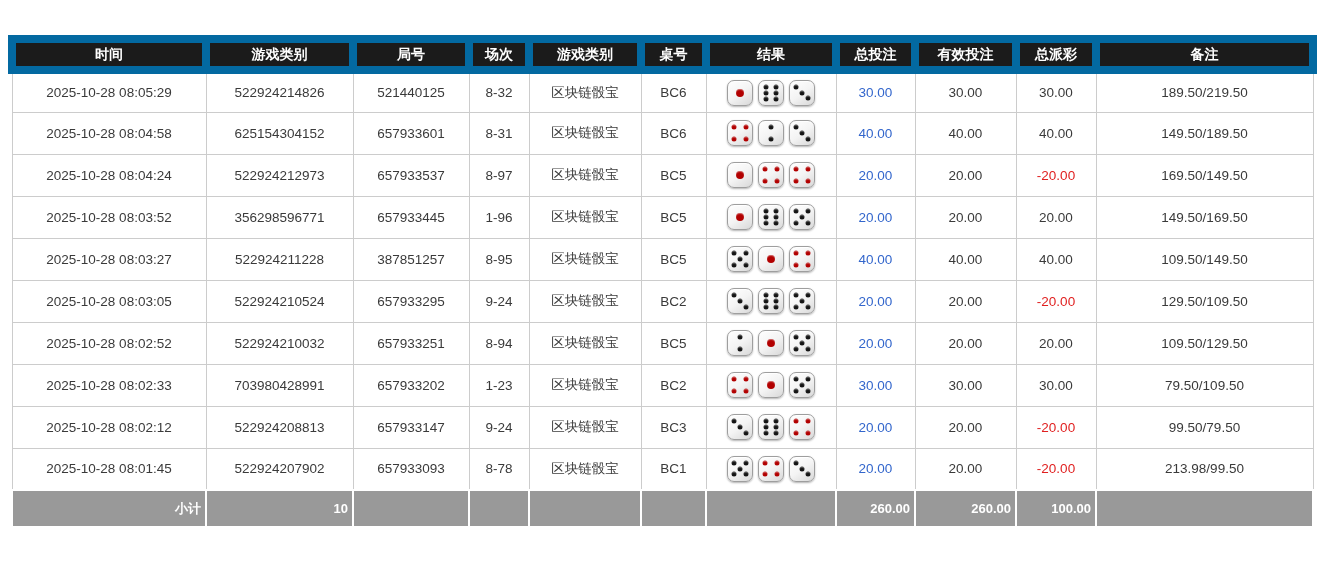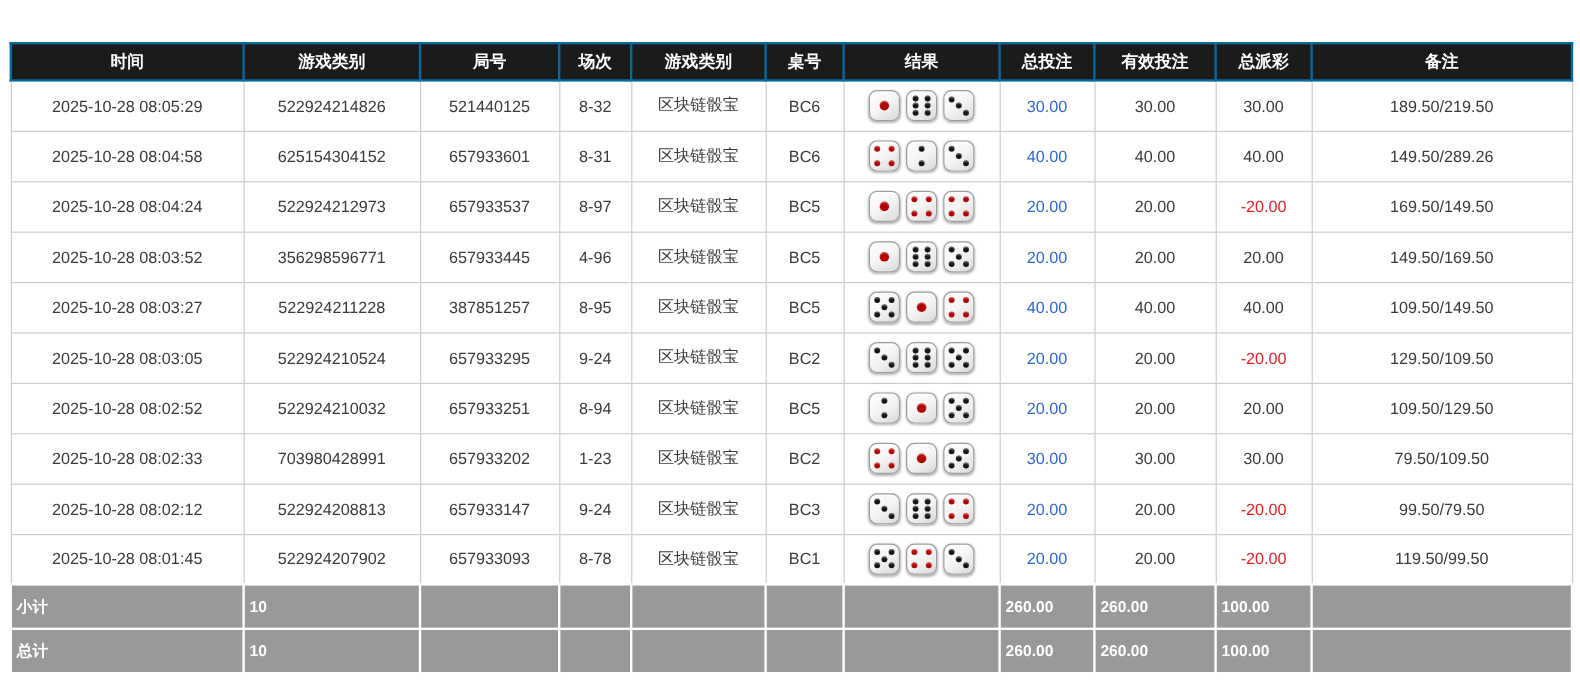--- a/index.html
+++ b/index.html
@@ -12,21 +12,21 @@
   table {
     width: 1301px;
     table-layout: fixed;
     border-collapse: collapse;
   }
   thead th {
     background: #1b1b1b;
     color: #ffffff;
     font-size: 14px;
     font-weight: bold;
-    border: 2px solid #0369a1;
+    border: 8px solid #0369a1;
     height: 31px;
     padding: 2px 4px;
     text-align: center;
   }
   tbody td {
     background: #ffffff;
     border: 1px solid #cccccc;
     height: 42px;
     padding: 2px 4px;
     text-align: center;
@@ -36,21 +36,21 @@
     white-space: nowrap;
   }
   tbody td.bet-amount { color: #3366cc; }
   tbody td.neg { color: #e01f1f; }
   tfoot td {
     background: #999999;
     color: #ffffff;
     border: 2px solid #ffffff;
     height: 37px;
     padding: 2px 4px;
-    text-align: left;
+    text-align: right;
     font-size: 13px;
     font-weight: bold;
   }
   
   .dice-wrap { display: inline-flex; gap: 5px; vertical-align: middle; }
   .die {
     position: relative;
     display: inline-block;
     width: 26px; height: 26px;
     border-radius: 7px;
@@ -157,21 +157,21 @@
               <span class="die">
                 <span class="pip" style="left: 27%; top: 27%;"></span>
                 <span class="pip" style="left: 50%; top: 50%;"></span>
                 <span class="pip" style="left: 73%; top: 73%;"></span>
               </span>
             </span>
     </td>
     <td class="bet-amount">40.00</td>
     <td>40.00</td>
     <td>40.00</td>
-    <td>149.50/289.26</td>
+    <td>149.50/189.50</td>
   </tr>
         <tr>
     <td>2025-10-28 08:04:24</td>
     <td>522924212973</td>
     <td>657933537</td>
     <td>8-97</td>
     <td>区块链骰宝</td>
     <td>BC5</td>
     <td>
       <span class="dice-wrap">
@@ -194,21 +194,21 @@
     </td>
     <td class="bet-amount">20.00</td>
     <td>20.00</td>
     <td class="neg">-20.00</td>
     <td>169.50/149.50</td>
   </tr>
         <tr>
     <td>2025-10-28 08:03:52</td>
     <td>356298596771</td>
     <td>657933445</td>
-    <td>4-96</td>
+    <td>1-96</td>
     <td>区块链骰宝</td>
     <td>BC5</td>
     <td>
       <span class="dice-wrap">
               <span class="die red one">
                 <span class="pip" style="left: 50%; top: 50%;"></span>
               </span>
               <span class="die">
                 <span class="pip" style="left: 31%; top: 24%;"></span>
                 <span class="pip" style="left: 31%; top: 50%;"></span>
@@ -421,39 +421,26 @@
               <span class="die">
                 <span class="pip" style="left: 27%; top: 27%;"></span>
                 <span class="pip" style="left: 50%; top: 50%;"></span>
                 <span class="pip" style="left: 73%; top: 73%;"></span>
               </span>
             </span>
     </td>
     <td class="bet-amount">20.00</td>
     <td>20.00</td>
     <td class="neg">-20.00</td>
-    <td>119.50/99.50</td>
+    <td>213.98/99.50</td>
   </tr>
       </tbody>
     <tfoot>
       <tr>
         <td>小计</td>
-        <td>10</td>
-        <td></td>
-        <td></td>
-        <td></td>
-        <td></td>
-        <td></td>
-        <td>260.00</td>
-        <td>260.00</td>
-        <td>100.00</td>
-        <td></td>
-      </tr>
-      <tr>
-        <td>总计</td>
         <td>10</td>
         <td></td>
         <td></td>
         <td></td>
         <td></td>
         <td></td>
         <td>260.00</td>
         <td>260.00</td>
         <td>100.00</td>
         <td></td>

